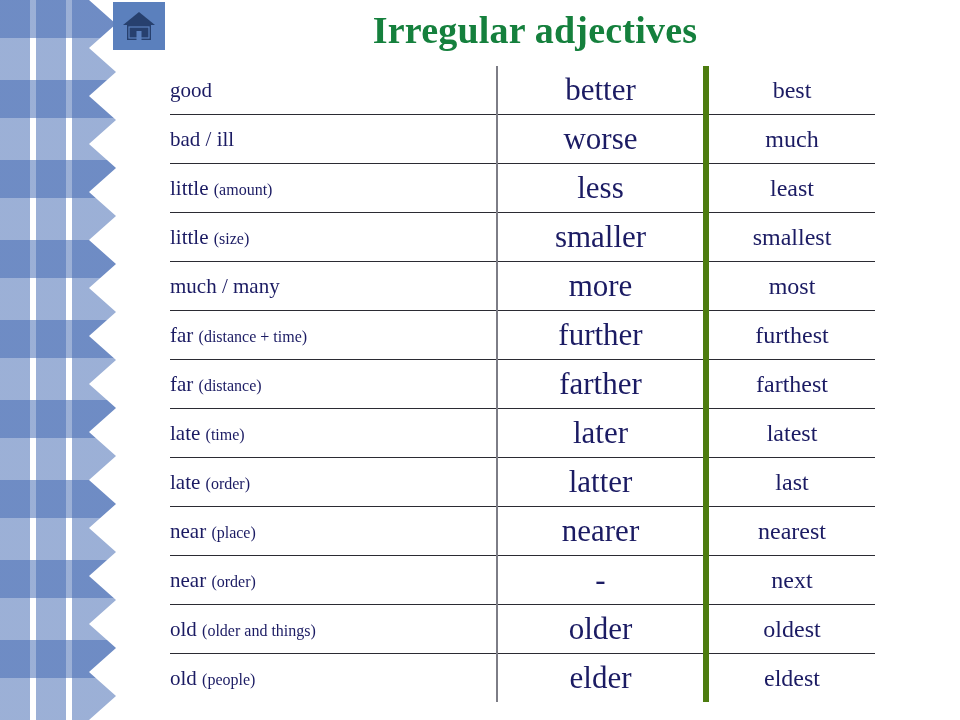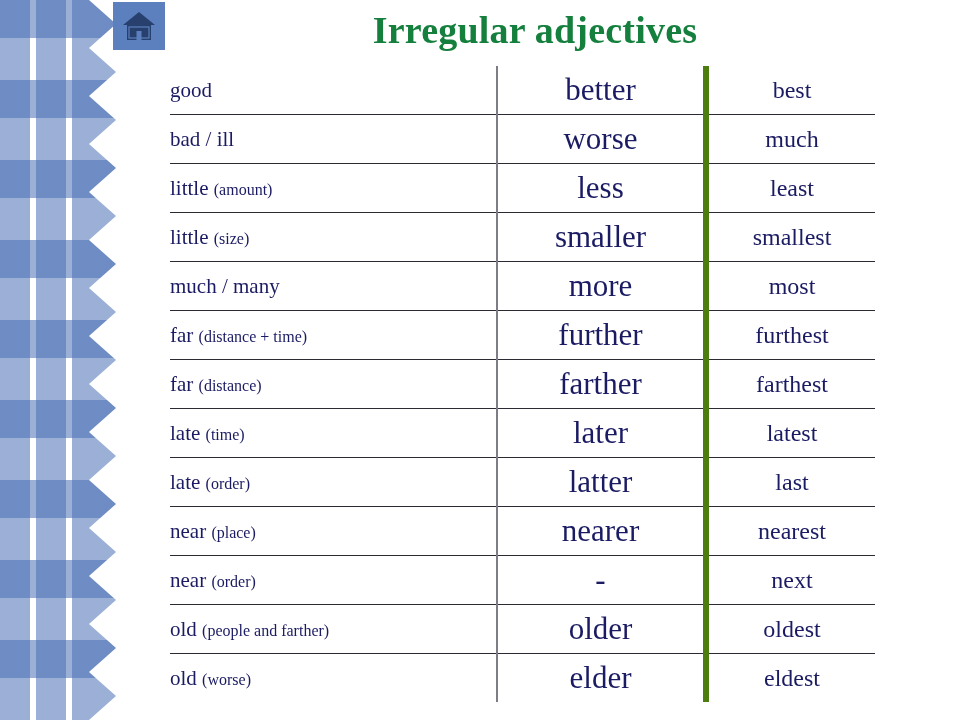--- a/index.html
+++ b/index.html
@@ -217,23 +217,23 @@
       <td class="col-base"><span>near</span> <span class="qualifier">(place)</span></td>
       <td class="col-comparative">nearer</td>
       <td class="col-superlative">nearest</td>
     </tr>
     <tr>
       <td class="col-base"><span>near</span> <span class="qualifier">(order)</span></td>
       <td class="col-comparative">-</td>
       <td class="col-superlative">next</td>
     </tr>
     <tr>
-      <td class="col-base"><span>old</span> <span class="qualifier">(people and farther)</span></td>
+      <td class="col-base"><span>old</span> <span class="qualifier">(older and things)</span></td>
       <td class="col-comparative">older</td>
       <td class="col-superlative">oldest</td>
     </tr>
     <tr>
-      <td class="col-base"><span>old</span> <span class="qualifier">(worse)</span></td>
+      <td class="col-base"><span>old</span> <span class="qualifier">(people)</span></td>
       <td class="col-comparative">elder</td>
       <td class="col-superlative">eldest</td>
     </tr>
   </tbody>
 </table>
 
 </body></html>

